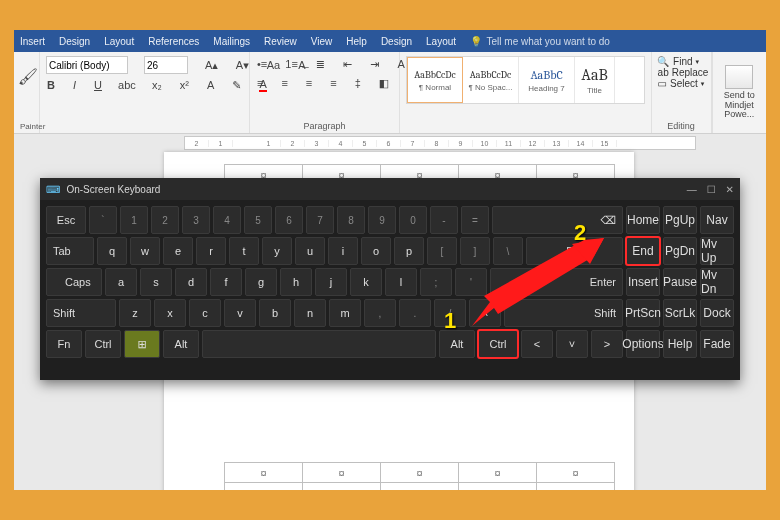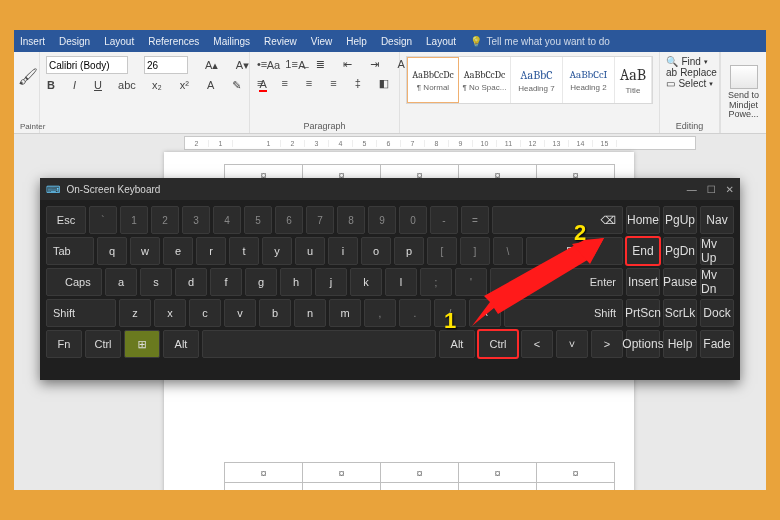--- a/index.html
+++ b/index.html
@@ -142,24 +142,20 @@
             <div>¶ Normal</div>
           </div>
         <div class="style-box">
             <div class="prev" style="font-size:10px">AaBbCcDc</div>
             <div>¶ No Spac...</div>
           </div>
         <div class="style-box">
             <div class="prev" style="font-size:12px;color:#2b579a">AaBbC</div>
             <div>Heading 7</div>
           </div>
-        <div class="style-box">
-            <div class="prev" style="font-size:11px;color:#2b579a">AaBbCcI</div>
-            <div>Heading 2</div>
-          </div>
         <div class="style-box" style="width:40px">
             <div class="prev" style="font-size:16px">AaB</div>
             <div>Title</div>
           </div>
       </div>
     </div>
     <div class="group editing" style="width:60px">
       <div>
         <div class="row">
             <span>🔍</span>

